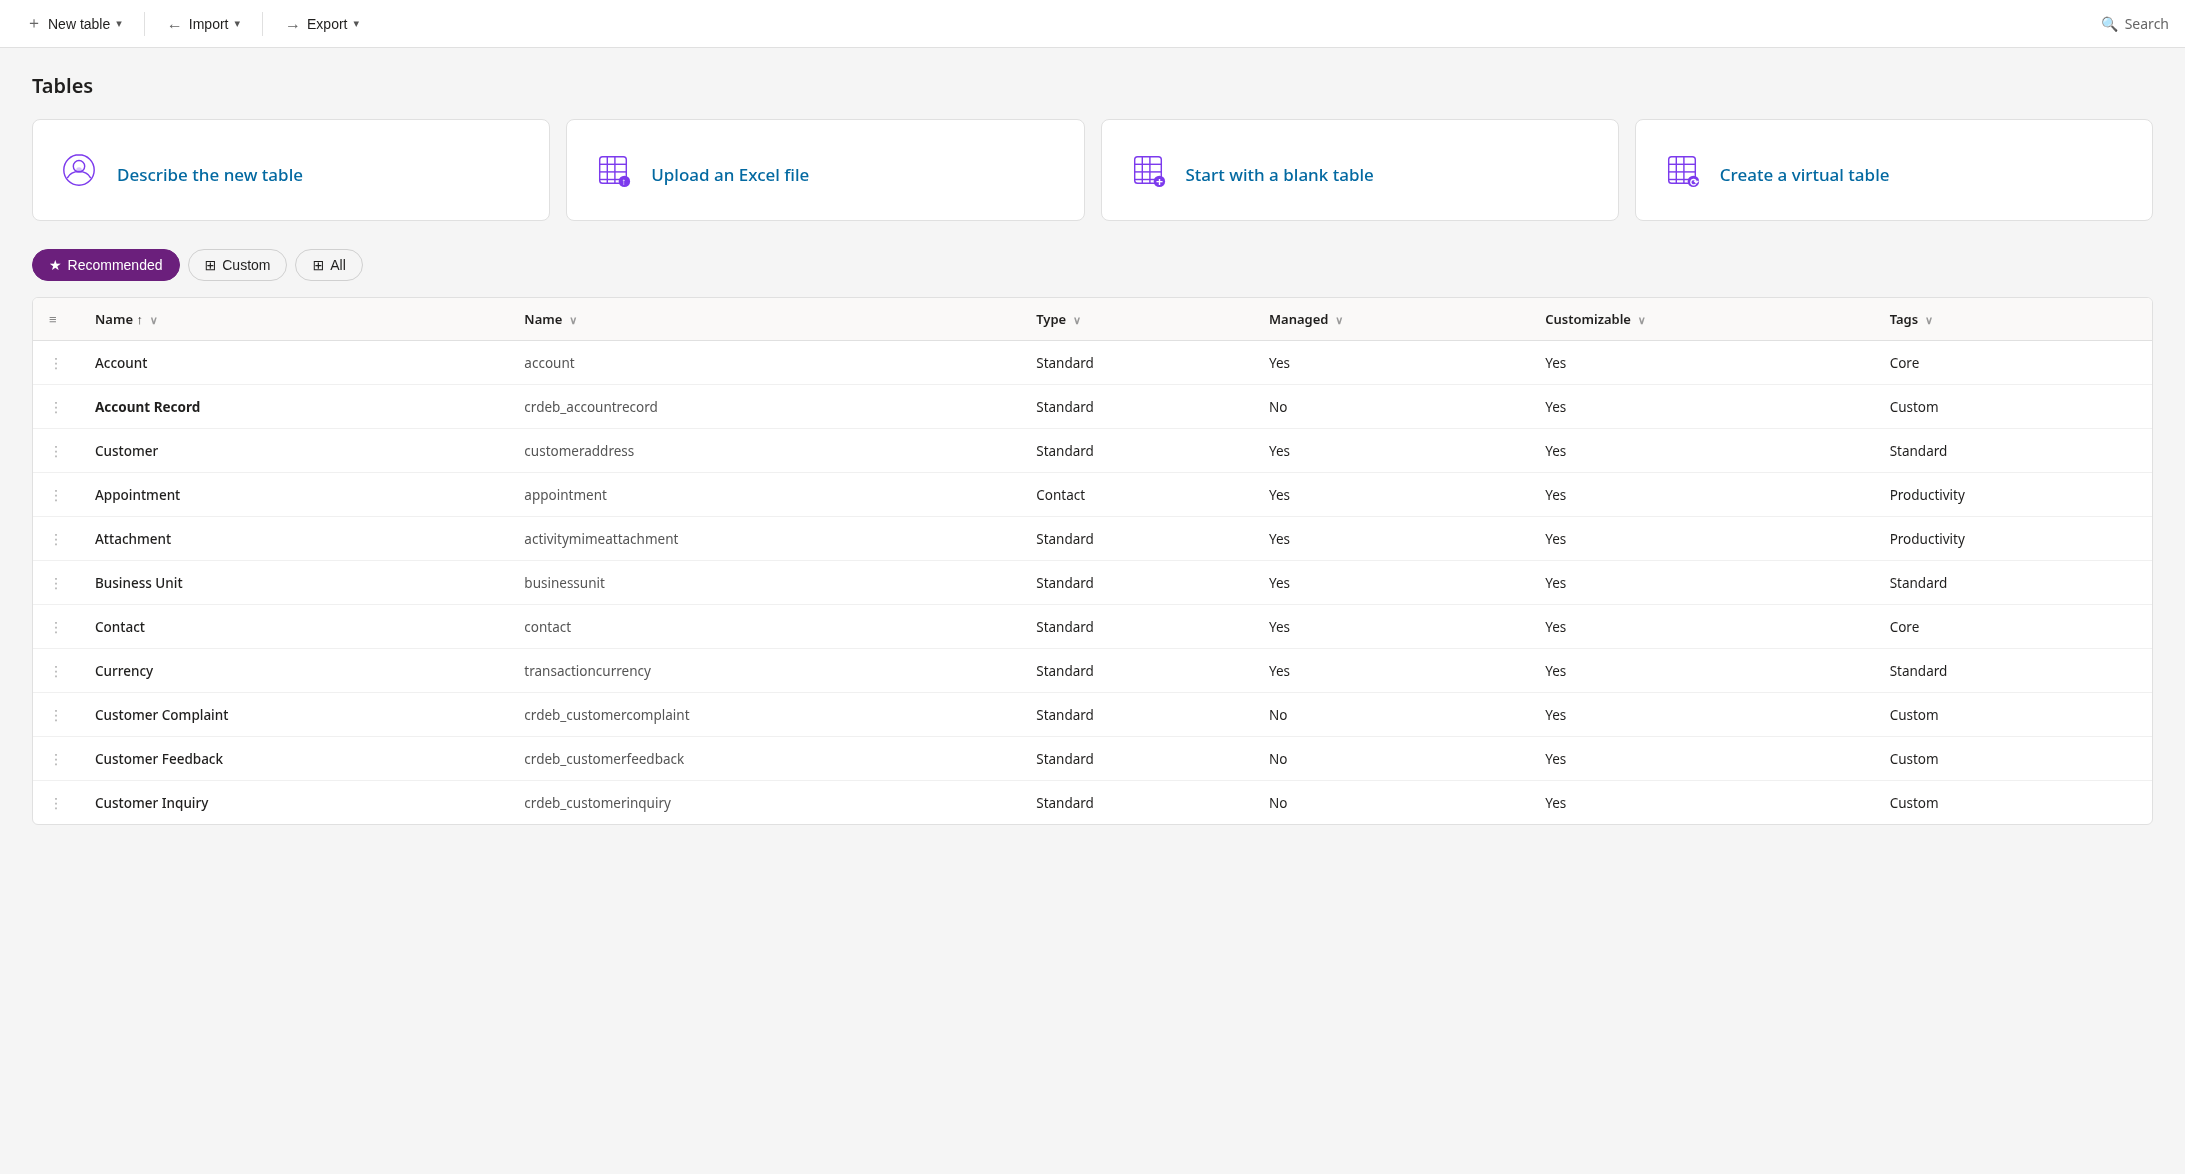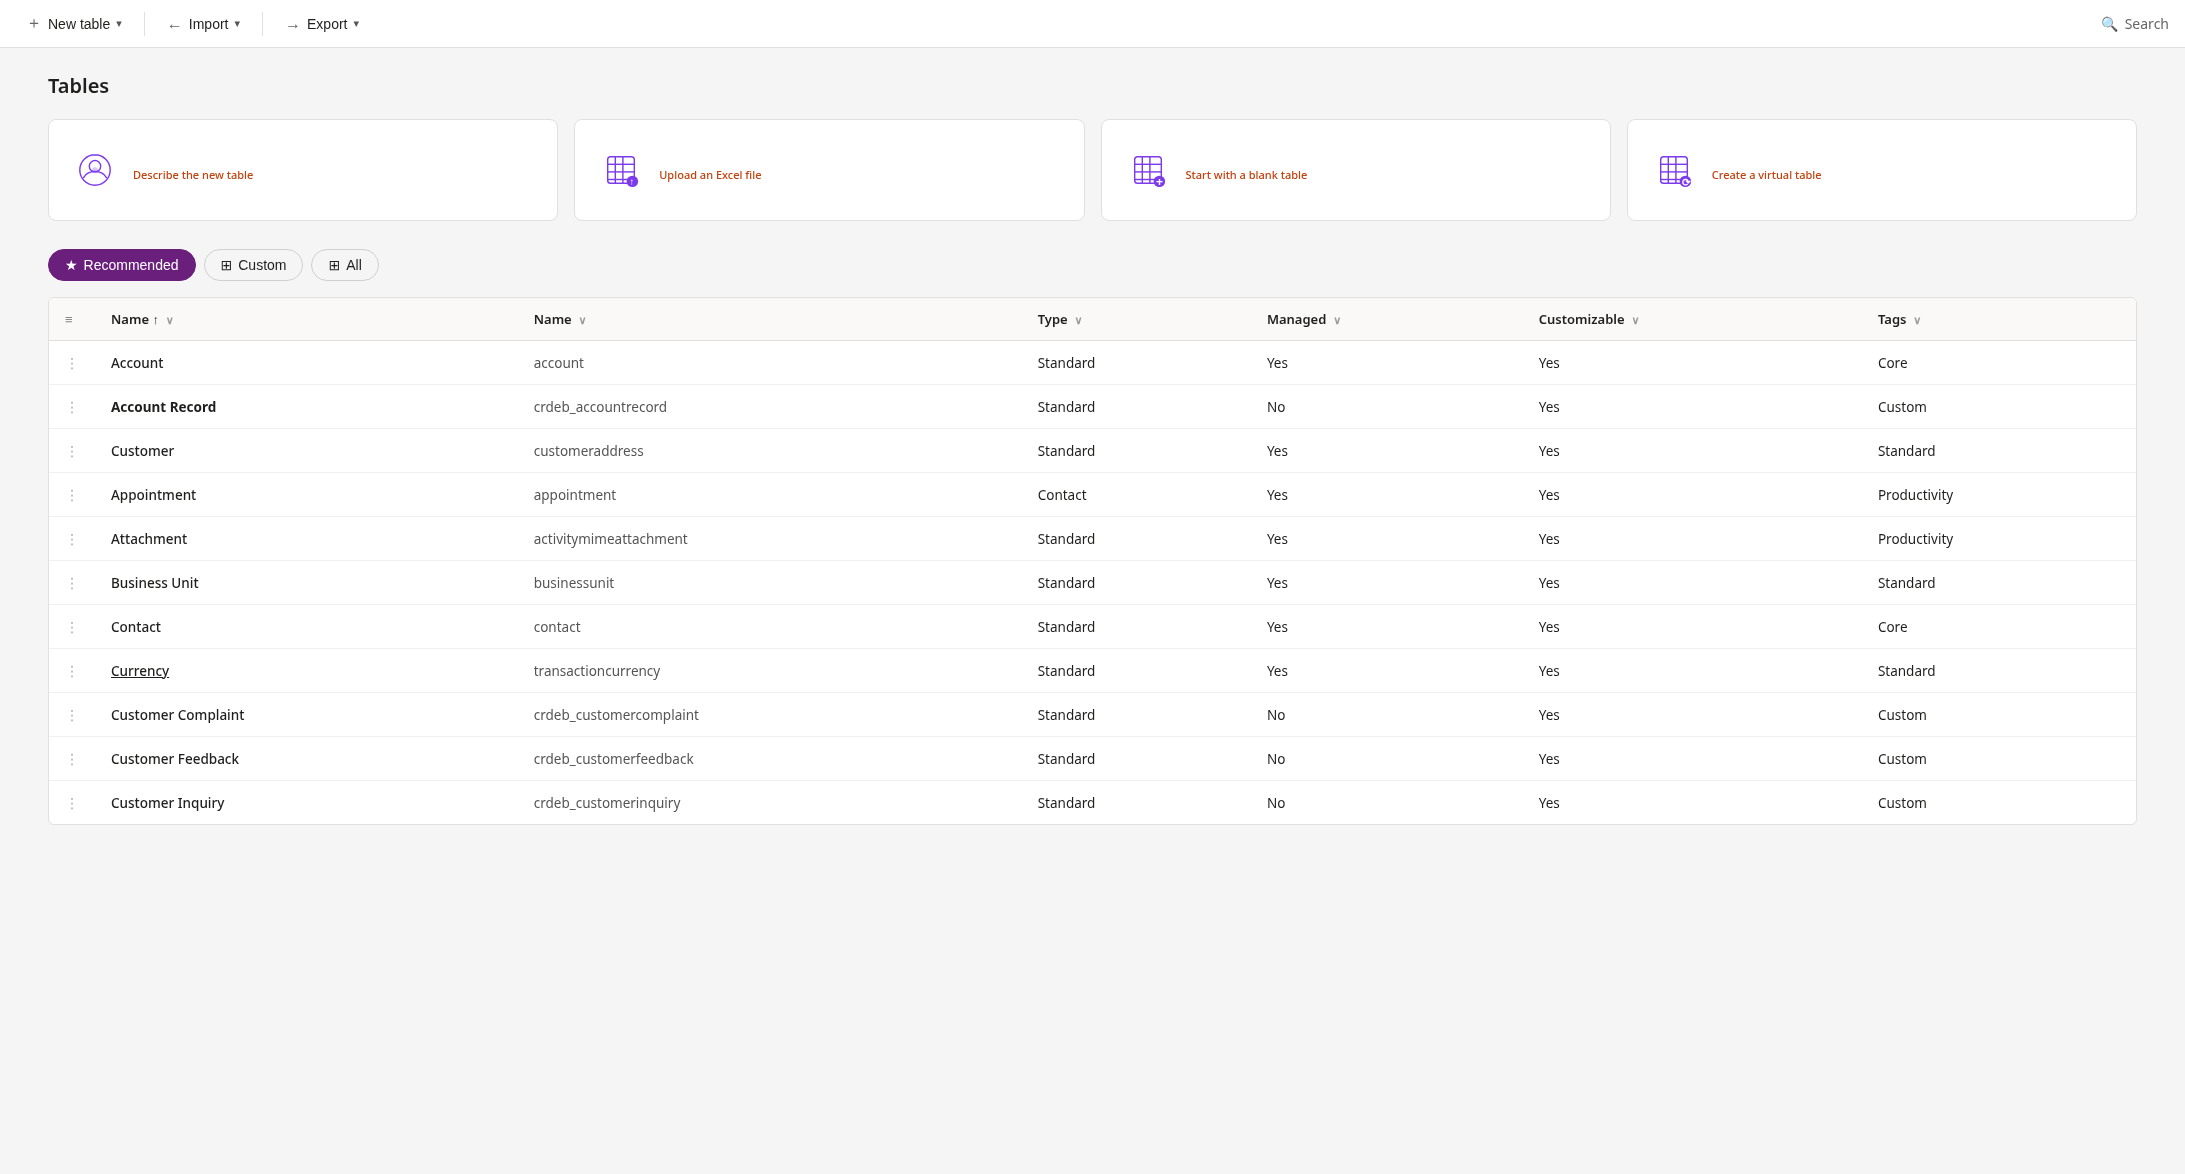--- a/index.html
+++ b/index.html
@@ -38,21 +38,21 @@
       margin-left: auto;
       display: flex;
       align-items: center;
       gap: 6px;
       color: #666;
       font-size: 14px;
     }
 
     
     .main {
-      padding: 24px 48px;
+      padding: 24px 32px;
     }
 
     .page-title {
       font-size: 20px;
       font-weight: 600;
       margin-bottom: 20px;
       color: #201f1e;
     }
 
     
@@ -76,23 +76,23 @@
     .card-icon {
       width: 44px;
       height: 44px;
       display: flex;
       align-items: center;
       justify-content: center;
       flex-shrink: 0;
     }
     .card-icon svg { width: 38px; height: 38px; }
     .card-label {
-      font-size: 11px;
+      font-size: 17px;
       font-weight: 500;
-      color: #c2410c;
+      color: #0369a1;
       margin-top: 8px;
     }
 
     
     .filter-row {
       display: flex;
       gap: 8px;
       margin-bottom: 16px;
     }
     .filter-btn {
@@ -327,21 +327,21 @@
             <td style="color: rgb(170, 170, 170); font-size: 14px;">⋮</td>
             <td style="font-weight: 500;">Contact</td>
             <td class="name-col">contact</td>
             <td>Standard</td>
             <td>Yes</td>
             <td>Yes</td>
             <td>Core</td>
           </tr>
           <tr>
             <td style="color: rgb(170, 170, 170); font-size: 14px;">⋮</td>
-            <td style="font-weight: 500; text-decoration: underline;">Currency</td>
+            <td style="font-weight: 500;">Currency</td>
             <td class="name-col">transactioncurrency</td>
             <td>Standard</td>
             <td>Yes</td>
             <td>Yes</td>
             <td>Standard</td>
           </tr>
           <tr>
             <td style="color: rgb(170, 170, 170); font-size: 14px;">⋮</td>
             <td style="font-weight: 500; margin-top: 40px;">Customer Complaint</td>
             <td class="name-col">crdeb_customercomplaint</td>

